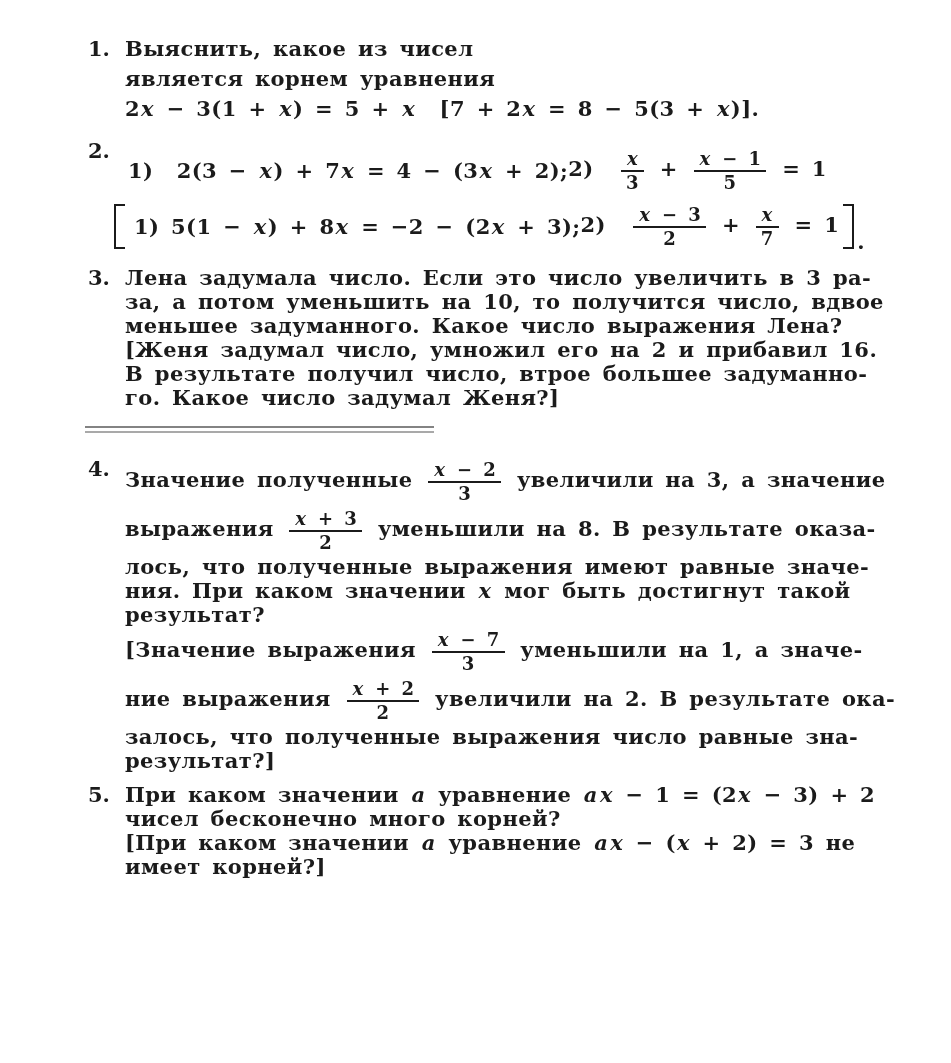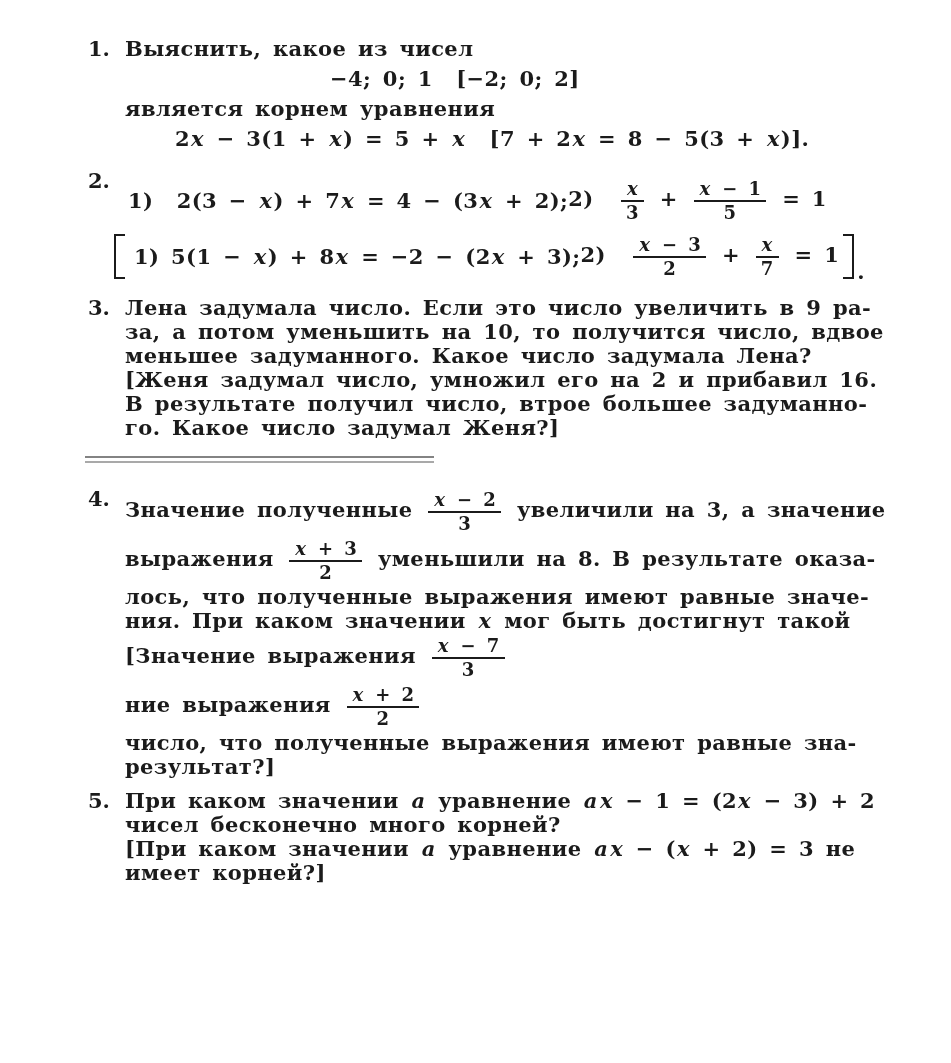--- a/index.html
+++ b/index.html
@@ -12,21 +12,21 @@
   .problem { display:flex; margin-bottom:15px; }
   .pnum { flex:0 0 37px; font-size:21px; line-height:24px; }
   .p-1 .pnum { line-height:30px; }
   .pbody { flex:1 1 auto; }
   .line {
     font-size:21px; line-height:24px; letter-spacing:0.4px;
     word-spacing:4px; white-space:pre;
   }
   .p1line { line-height:30px; }
   .ind-num { margin-left:205px; }
-  .ind-eq { margin-left:50px; }
+  .ind-eq { }
   .mvar { font-style:italic; padding:0 1px; }
   .frac {
     display:inline-block; text-align:center; vertical-align:middle;
     font-size:18px; line-height:19px; margin:3px 4px; letter-spacing:0.4px;
   }
   .fnum { display:block; padding:0 5px 2px; border-bottom:2px solid currentColor; }
   .fden { display:block; padding-top:1px; }
   .eq-row { display:flex; align-items:center; margin-top:7px; }
   .eq-left { flex:0 0 415px; padding-left:3px; }
   .eq-right { flex:0 0 auto; }
@@ -52,21 +52,20 @@
 </head>
 <body>
 
 <div class="page">
   <div class="content">
 
     <div class="problem p-1">
       <div class="pnum">1.</div>
       <div class="pbody">
         <div class="line p1line"><span>Выяснить, какое из чисел</span></div>
-        <div class="line p1line ind-num"><span>−4; 0; 1  [−2; 0; 2]</span></div>
         <div class="line p1line"><span>является корнем уравнения</span></div>
         <div class="line p1line ind-eq"><span>2<span class="mvar">x</span> − 3(1 + <span class="mvar">x</span>) = 5 + <span class="mvar">x</span>  [7 + 2<span class="mvar">x</span> = 8 − 5(3 + <span class="mvar">x</span>)].</span></div>
       </div>
     </div>
 
     <div class="problem p-2">
       <div class="pnum">2.</div>
       <div class="pbody">
         <div class="eq-row">
           <div class="eq-left line"><span>1)  2(3 − <span class="mvar">x</span>) + 7<span class="mvar">x</span> = 4 − (3<span class="mvar">x</span> + 2);</span></div>
@@ -80,41 +79,42 @@
           </div>
           <span class="br-r"></span>
           <span class="after line">.</span>
         </div>
       </div>
     </div>
 
     <div class="problem p-3">
       <div class="pnum">3.</div>
       <div class="pbody">
-        <div class="line"><span>Лена задумала число. Если это число увеличить в 9 ра-</span></div>
+        <div class="line"><span>Лена задумала число. Если это число увеличить в 3 ра-</span></div>
         <div class="line"><span>за, а потом уменьшить на 10, то получится число, вдвое</span></div>
-        <div class="line"><span>меньшее задуманного. Какое число задумала Лена?</span></div>
+        <div class="line"><span>меньшее задуманного. Какое число выражения Лена?</span></div>
         <div class="line"><span>[Женя задумал число, умножил его на 2 и прибавил 16.</span></div>
         <div class="line"><span>В результате получил число, втрое большее задуманно-</span></div>
         <div class="line"><span>го. Какое число задумал Женя?]</span></div>
       </div>
     </div>
 
     <div class="divider"></div>
 
     <div class="problem p-4">
       <div class="pnum">4.</div>
       <div class="pbody">
         <div class="line"><span>Значение полученные </span><span class="frac"><span class="fnum"><span class="mvar">x</span> − 2</span><span class="fden">3</span></span><span> увеличили на 3, а значение</span></div>
         <div class="line"><span>выражения </span><span class="frac"><span class="fnum"><span class="mvar">x</span> + 3</span><span class="fden">2</span></span><span> уменьшили на 8. В результате оказа-</span></div>
         <div class="line"><span>лось, что полученные выражения имеют равные значе-</span></div>
         <div class="line"><span>ния. При каком значении <span class="mvar">x</span> мог быть достигнут такой</span></div>
-        <div class="line"><span>[Значение выражения </span><span class="frac"><span class="fnum"><span class="mvar">x</span> − 7</span><span class="fden">3</span></span></div>
-        <div class="line"><span>ние выражения </span><span class="frac"><span class="fnum"><span class="mvar">x</span> + 2</span><span class="fden">2</span></span></div>
-        <div class="line"><span>число, что полученные выражения имеют равные зна-</span></div>
+        <div class="line"><span>результат?</span></div>
+        <div class="line"><span>[Значение выражения </span><span class="frac"><span class="fnum"><span class="mvar">x</span> − 7</span><span class="fden">3</span></span><span> уменьшили на 1, а значе-</span></div>
+        <div class="line"><span>ние выражения </span><span class="frac"><span class="fnum"><span class="mvar">x</span> + 2</span><span class="fden">2</span></span><span> увеличили на 2. В результате ока-</span></div>
+        <div class="line"><span>залось, что полученные выражения число равные зна-</span></div>
         <div class="line"><span>результат?]</span></div>
       </div>
     </div>
 
     <div class="problem p-5">
       <div class="pnum">5.</div>
       <div class="pbody">
         <div class="line"><span>При каком значении <span class="mvar">a</span> уравнение <span class="mvar">a</span><span class="mvar">x</span> − 1 = (2<span class="mvar">x</span> − 3) + 2</span></div>
         <div class="line"><span>чисел бесконечно много корней?</span></div>
         <div class="line"><span>[При каком значении <span class="mvar">a</span> уравнение <span class="mvar">a</span><span class="mvar">x</span> − (<span class="mvar">x</span> + 2) = 3 не</span></div>

